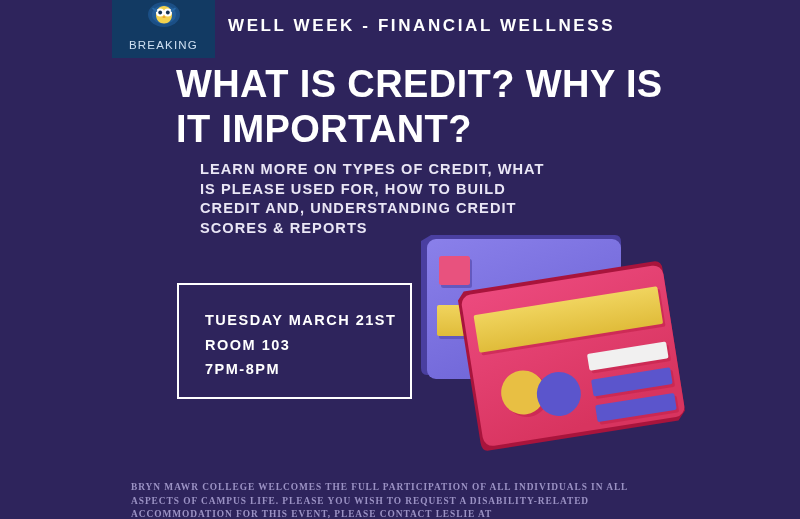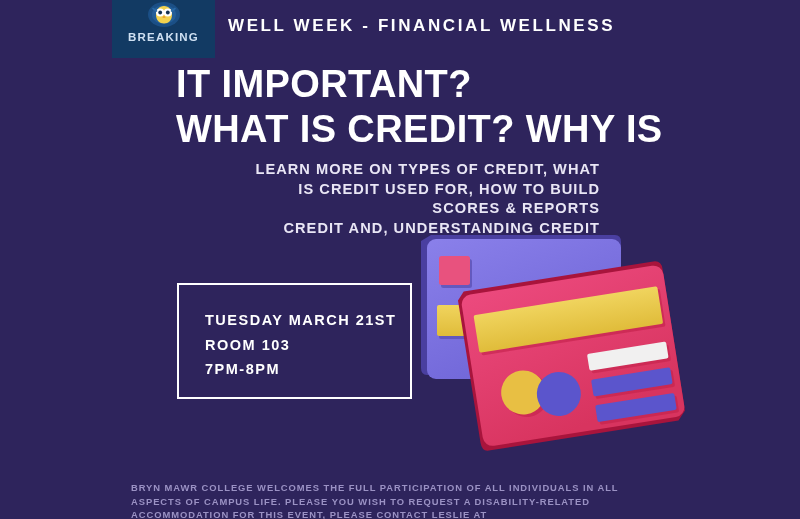--- a/index.html
+++ b/index.html
@@ -37,24 +37,24 @@
   }
   .owl-wrap {
     position: relative;
     width: 34px;
     height: 25px;
     flex: none;
   }
   .logo-text-top {
     color: #cfe0f2;
     font-size: 11.5px;
-    font-weight: 700;
+    font-weight: 400;
     letter-spacing: 1.2px;
     line-height: 13px;
-    margin-top: 4px;
+    margin-top: 12px;
     white-space: nowrap;
   }
   .logo-text-bottom {
     color: #f0c14b;
     font-size: 17px;
     font-weight: 800;
     letter-spacing: 0.6px;
     line-height: 18px;
     white-space: nowrap;
   }
@@ -82,21 +82,21 @@
     letter-spacing: 0.4px;
     line-height: 45px;
   }
 
   .subhead {
     position: absolute;
     left: 200px;
     top: 160px;
     width: 400px;
     color: #e9e6f5;
-    text-align: right;
+    text-align: left;
     font-size: 14.6px;
     font-weight: 700;
     letter-spacing: 1.05px;
     line-height: 19.5px;
   }
 
   
   .details-box {
     position: absolute;
     left: 177px;
@@ -126,21 +126,21 @@
     position: absolute;
     left: 131px;
     top: 481px;
     width: 560px;
     color: #9b92c4;
     font-size: 9.4px;
     font-weight: 700;
     letter-spacing: 0.95px;
     line-height: 13.5px;
   }
-  .footer-line { white-space: nowrap; }
+  .footer-line { white-space: nowrap; font-family: Liberation Serif, serif; }
 
   
   .cards {
     position: absolute;
     left: 415px;
     top: 225px;
     width: 270px;
     height: 250px;
   }
   .cards svg { display: block; }
@@ -163,29 +163,29 @@
         <path d="M17 13.6 L15.3 15.8 L18.7 15.8 Z" fill="#e8922c"></path>
         <path d="M9.5 9 L6 6.5 M24.5 9 L28 6.5" stroke="#2a6aa8" stroke-width="1.6" stroke-linecap="round"></path>
       </svg>
     </div>
     <div class="logo-text-top">BREAKING</div>
   </div>
 
   <div class="kicker">WELL WEEK - FINANCIAL WELLNESS</div>
 
   <div class="headline">
+    <div>WHAT IS CREDIT? WHY IS</div>
     <div>IT IMPORTANT?</div>
-    <div>WHAT IS CREDIT? WHY IS</div>
   </div>
 
   <div class="subhead">
     <div>LEARN MORE ON TYPES OF CREDIT, WHAT</div>
-    <div>IS CREDIT USED FOR, HOW TO BUILD</div>
+    <div>IS PLEASE USED FOR, HOW TO BUILD</div>
+    <div>CREDIT AND, UNDERSTANDING CREDIT</div>
     <div>SCORES &amp; REPORTS</div>
-    <div>CREDIT AND, UNDERSTANDING CREDIT</div>
   </div>
 
   <div class="details-box">
     <div class="details-inner">
       <div class="details-line">TUESDAY MARCH 21ST</div>
       <div class="details-line">ROOM 103</div>
       <div class="details-line">7PM-8PM</div>
     </div>
   </div>
 

